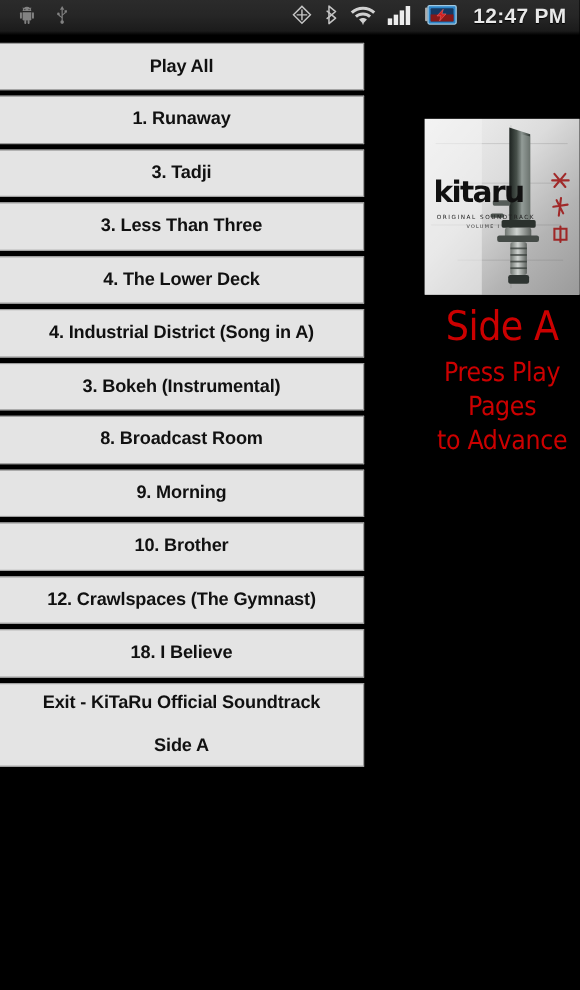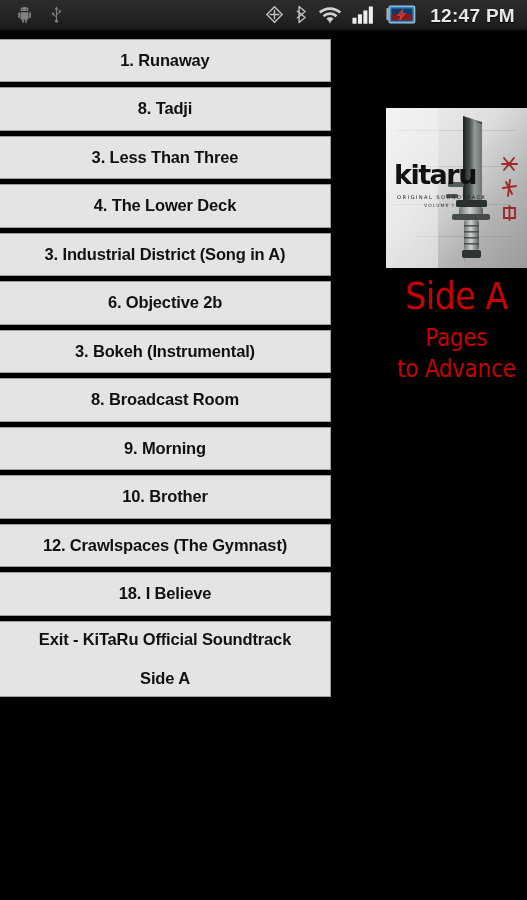--- a/index.html
+++ b/index.html
@@ -169,36 +169,36 @@
           <rect x="6.2" y="9.6" width="23.6" height="7.2" fill="#8e1818"></rect>
           <path d="M19.2 4.2 12.8 11.1h4.1l-1.4 5.1 6.6-7.2h-4.2z" fill="#e02020" stroke="#ff6a6a" stroke-width=".6"></path>
         </svg>
       </span>
       <span class="clock">12:47 PM</span>
     </div>
   </div>
 
   <div class="tracklist">
     <div class="track-btn">
+      <span>Play All</span>
+    </div>
+    <div class="track-btn">
       <span>1. Runaway</span>
     </div>
     <div class="track-btn">
-      <span>8. Tadji</span>
+      <span>3. Tadji</span>
     </div>
     <div class="track-btn">
       <span>3. Less Than Three</span>
     </div>
     <div class="track-btn">
       <span>4. The Lower Deck</span>
     </div>
     <div class="track-btn">
-      <span>3. Industrial District (Song in A)</span>
-    </div>
-    <div class="track-btn">
-      <span>6. Objective 2b</span>
+      <span>4. Industrial District (Song in A)</span>
     </div>
     <div class="track-btn">
       <span>3. Bokeh (Instrumental)</span>
     </div>
     <div class="track-btn">
       <span>8. Broadcast Room</span>
     </div>
     <div class="track-btn">
       <span>9. Morning</span>
     </div>
@@ -279,18 +279,19 @@
 
         <text x="8" y="76" font-family="'DejaVu Sans','Liberation Sans',sans-serif" font-size="27" font-weight="bold" fill="#111" letter-spacing="-1.5">kitaru</text>
         <text x="11" y="91" font-family="'DejaVu Sans','Liberation Sans',sans-serif" font-size="5.2" fill="#222" letter-spacing="1.4">ORIGINAL SOUNDTRACK</text>
         <text x="38" y="99" font-family="'DejaVu Sans','Liberation Sans',sans-serif" font-size="4.4" fill="#333" letter-spacing="1.2">VOLUME I</text>
       </svg>
     </div>
 
     <div class="side-label">Side A</div>
 
     <div class="instructions">
+      <div>Press Play</div>
       <div>Pages</div>
       <div>to Advance</div>
     </div>
   </div>
 
 </div>
 
 </body></html>

